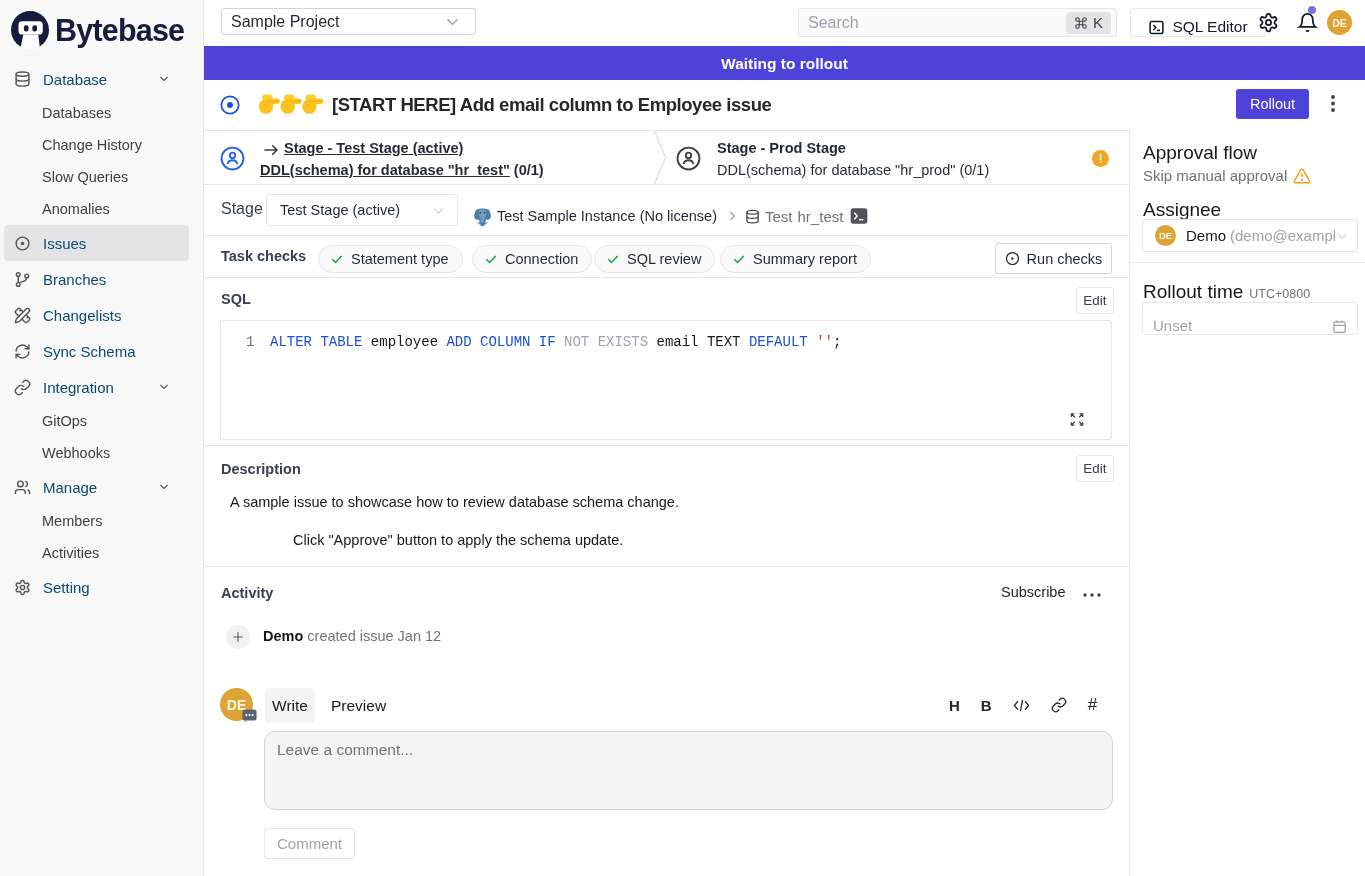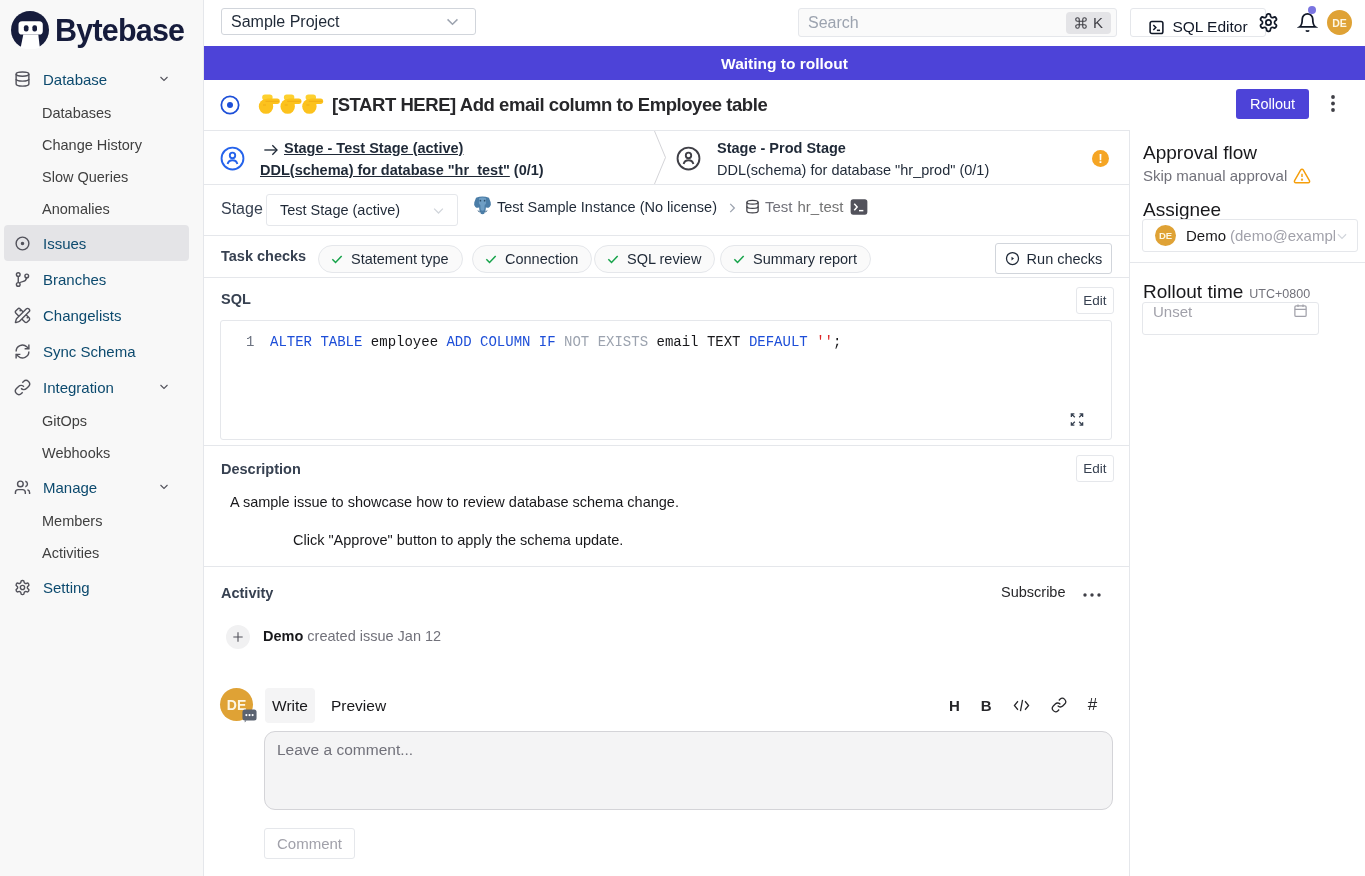--- a/index.html
+++ b/index.html
@@ -197,21 +197,21 @@
     <svg width="66" height="22" viewBox="0 0 66 22" style="margin-top:-3px">
       <g id="hand">
         <rect x="4.2" y="1.4" width="10.4" height="5.8" rx="2.8" fill="#fdd02f"></rect>
         <rect x="7.2" y="5.6" width="14.6" height="5.4" rx="2.7" fill="#fcc21d"></rect>
         <ellipse cx="8" cy="13.4" rx="7.2" ry="7.4" fill="#fcc21d"></ellipse>
         <path d="M7.5 8.3 h13.5 M5 12 h3" stroke="#eda714" stroke-width="0.8" fill="none"></path>
       </g>
       <use href="#hand" x="21.7"></use>
       <use href="#hand" x="43.4"></use>
     </svg>
-    <span style="margin-left:8px">[START HERE] Add email column to Employee table</span>
+    <span style="margin-left:8px">[START HERE] Add email column to Employee issue</span>
   </div>
   <div class="rollbtn">Rollout</div>
   <svg style="position:absolute;left:1120px;top:13px" width="18" height="21" viewBox="0 0 18 21" fill="#3f3f46">
       <circle cx="9" cy="4" r="1.9"></circle>
       <circle cx="9" cy="10.5" r="1.9"></circle>
       <circle cx="9" cy="17" r="1.9"></circle>
     </svg>
 </div>
 <div id="stages">
   <svg style="position:absolute;left:16px;top:15px" width="25" height="25" viewBox="0 0 24 24" fill="none" stroke="#2563eb" stroke-width="1.8">
@@ -237,21 +237,21 @@
   <div style="position:absolute;left:513px;top:31px;font-size:14.5px;color:#1f2937;">DDL(schema) for database "hr_prod" (0/1)</div>
   <div style="position:absolute;left:888px;top:19px;width:17px;height:17px;border-radius:50%;background:#f5a524;color:#fff;display:flex;align-items:center;justify-content:center;font-size:12px;font-weight:700;">!</div>
 </div>
 <div id="stagesel">
   <div style="position:absolute;left:17px;top:14px;font-size:16px;font-weight:500;color:#374151;">Stage</div>
   <div style="position:absolute;left:62px;top:8px;width:192px;height:32px;border:1px solid #e5e7eb;border-radius:3px;background:#fff;display:flex;align-items:center;padding-left:13px;font-size:14.5px;color:#1f2937;">Test Stage (active)
     <svg style="position:absolute;right:11px" width="15" height="15" viewBox="0 0 24 24" fill="none" stroke="#d1d5db" stroke-width="2">
         <path d="M5 9l7 7 7-7"></path>
       </svg>
   </div>
-  <div style="position:absolute;left:269px;top:3px;display:flex;align-items:flex-end;height:26px;">
+  <div style="position:absolute;left:269px;top:17px;display:flex;align-items:center;height:26px;">
     <svg width="19" height="21" viewBox="0 0 20 22">
       <path d="M3.2 3.8 Q10 1.2 16.8 3.8 L18.6 8.5 Q19.5 11.5 17.5 13.5 Q15.5 15.3 13.6 13.8 L13.2 17.5 Q13 19.3 11.4 19.6 L12.2 20.8 Q10 21.6 7.8 20.8 L8.6 19.6 Q7 19.3 6.8 17.5 L6.4 13.8 Q4.5 15.3 2.5 13.5 Q0.5 11.5 1.4 8.5 Z" fill="#4b7da7"></path>
       <path d="M6.5 4.2 Q10 3 13.5 4.2 L13.8 9 Q13.9 11 12.3 11.5 L12 16 Q11.9 17.5 10 17.5 Q8.1 17.5 8 16 L7.7 11.5 Q6.1 11 6.2 9 Z" fill="#6f9ec4"></path>
       <circle cx="7.8" cy="7" r="0.9" fill="#2c4e6b"></circle>
         <circle cx="12.2" cy="7" r="0.9" fill="#2c4e6b"></circle>
       <path d="M5 17.5 q1.5 1.4 3.2 1.6 M15 17.5 q-1.5 1.4 -3.2 1.6" stroke="#3b6488" stroke-width="1" fill="none"></path>
     </svg>
     <span style="margin-left:5px;font-size:14.5px;color:#1f2937;">Test Sample Instance (No license)</span>
     <svg style="margin:0 6px 0 8px" width="14" height="14" viewBox="0 0 24 24" fill="none" stroke="#9ca3af" stroke-width="2.2">
         <path d="M9 5l7 7-7 7"></path>
@@ -366,20 +366,20 @@
     <span style="margin-left:4px;font-size:15px;color:#a1a1aa;white-space:nowrap;overflow:hidden;flex:1;">(demo@example…</span>
     <svg width="14" height="14" viewBox="0 0 24 24" fill="none" stroke="#d1d5db" stroke-width="2">
         <path d="M5 9l7 7 7-7"></path>
       </svg>
   </div>
   <div style="position:absolute;left:0;top:132px;width:236px;border-top:1px solid #e5e7eb;"></div>
   <div style="position:absolute;left:13px;top:151px;display:flex;align-items:baseline;gap:6px;">
       <span class="rlabel">Rollout time</span>
       <span style="font-size:12.5px;color:#71717a;">UTC+0800</span>
     </div>
-  <div class="rsel" style="position:absolute;left:12px;top:172px;width:177px;height:33px;display:flex;align-items:flex-start;padding:0 10px;">
+  <div class="rsel" style="position:absolute;left:12px;top:172px;width:216px;height:33px;display:flex;align-items:flex-end;padding:0 10px;">
     <span style="font-size:15px;color:#a1a1aa;flex:1;">Unset</span>
     <svg width="15" height="15" viewBox="0 0 24 24" fill="none" stroke="#a1a1aa" stroke-width="2">
         <rect x="3" y="4.5" width="18" height="17" rx="2"></rect>
         <path d="M8 2.5v4M16 2.5v4M3 10h18"></path>
       </svg>
   </div>
 </div>
 
 </body></html>

